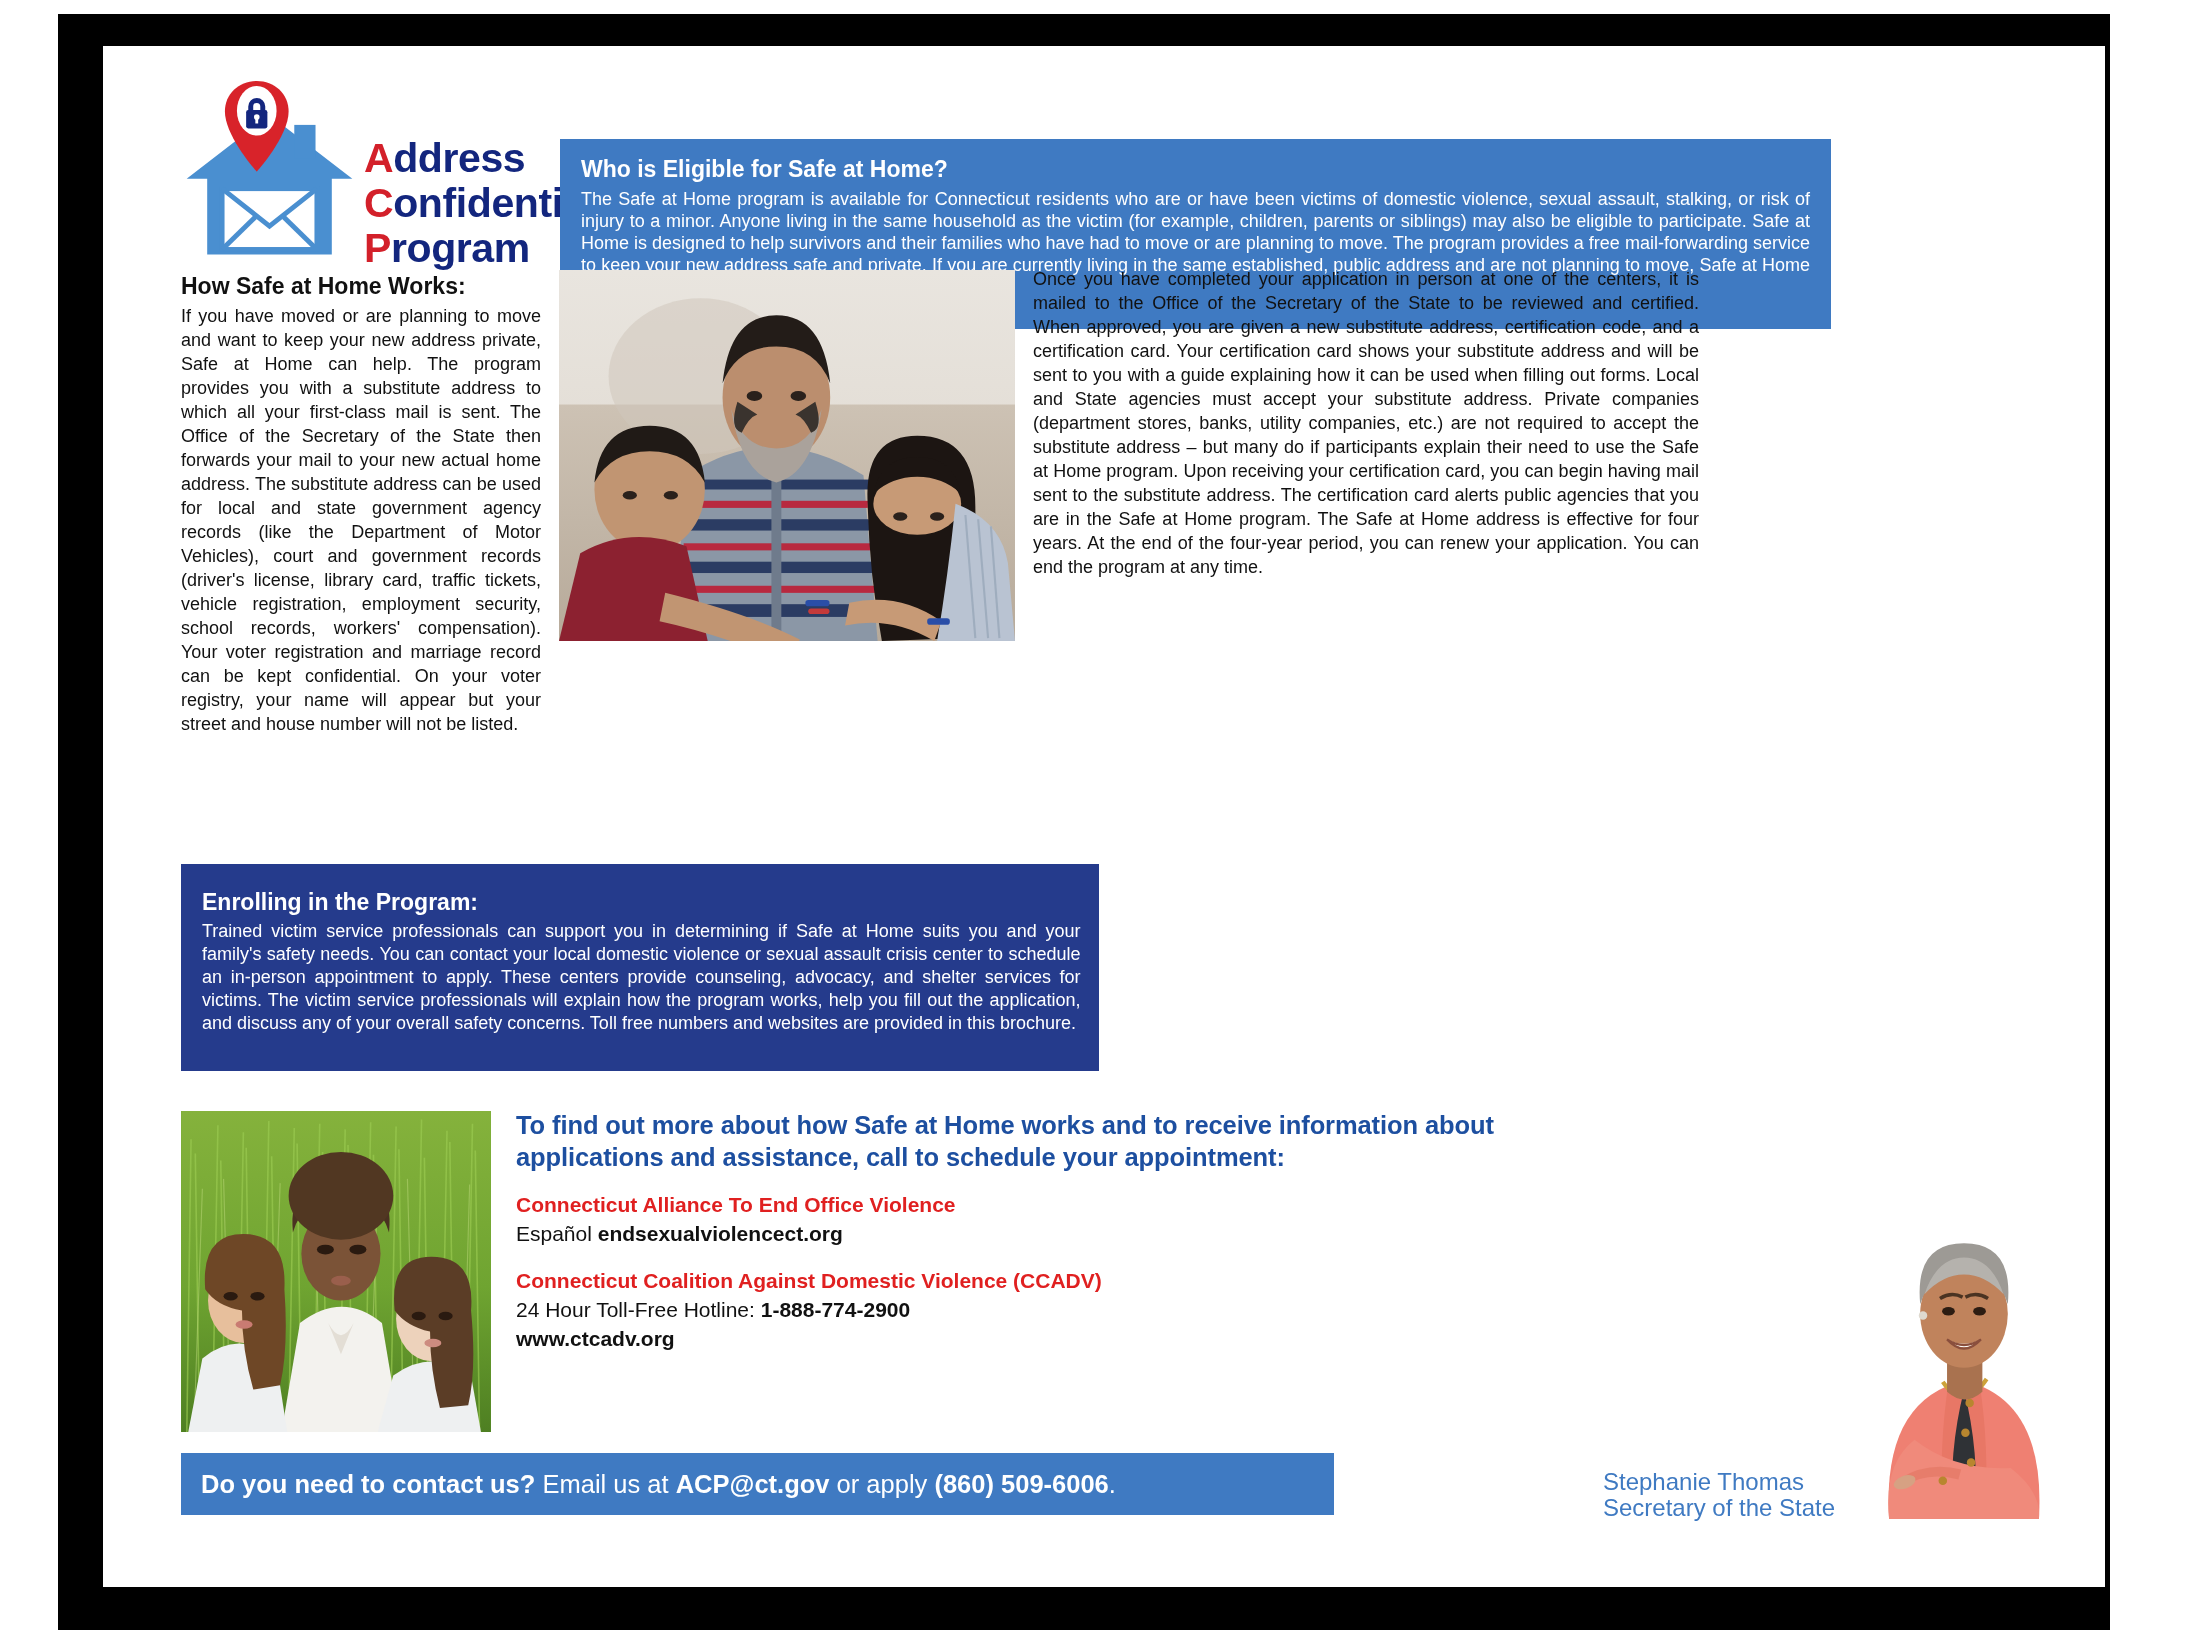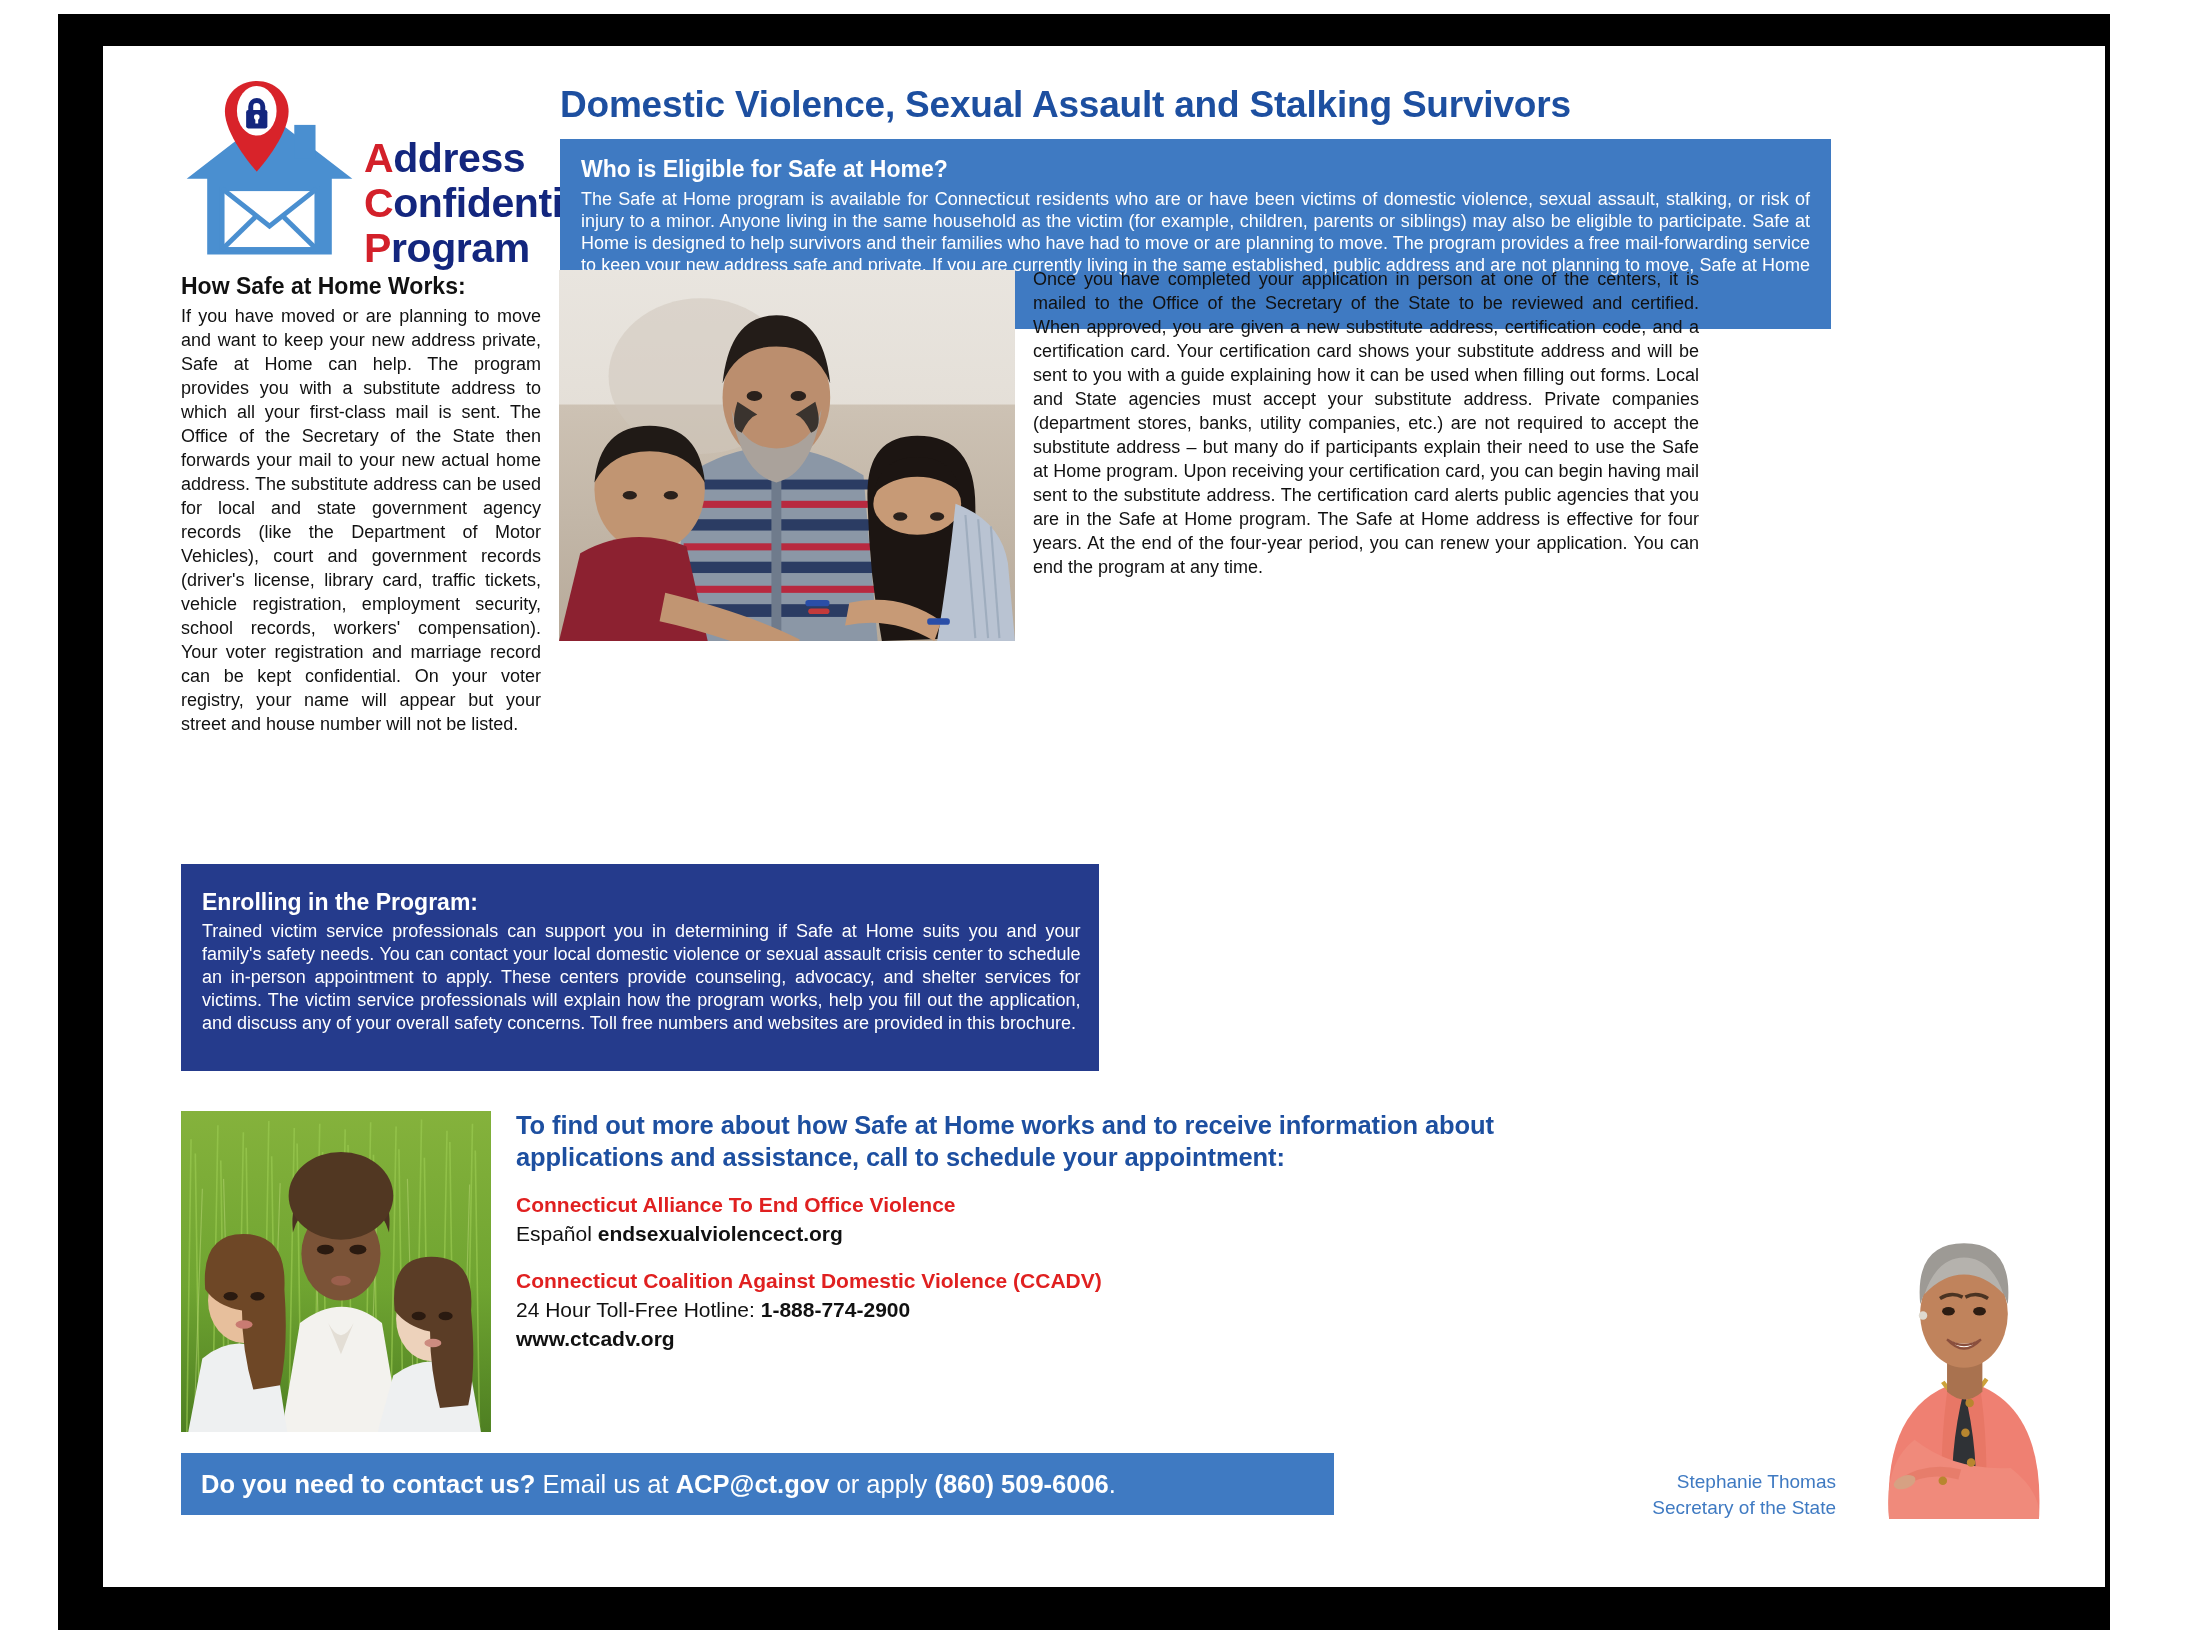--- a/index.html
+++ b/index.html
@@ -222,23 +222,23 @@
     top: 1162px;
     width: 212px;
     height: 311px;
     overflow: hidden;
   }
   #secretary-caption {
     position: absolute;
     left: 1500px;
     top: 1423px;
     width: 233px;
-    text-align: right;
-    font-family: "Liberation Sans Narrow", "Liberation Sans", sans-serif;
-    font-size: 19px;
+    text-align: left;
+    font-family: "Liberation Sans Narrow", "Liberation Sans", sans-serif;
+    font-size: 24px;
     line-height: 25.5px;
     color: #3f7ac2;
   }
 
   
   #contact-bar {
     position: absolute;
     left: 78px;
     top: 1407px;
     width: 1153px;
@@ -286,21 +286,20 @@
         <rect x="105" y="52" width="4" height="8" fill="#ffffff"></rect>
       </g>
     </svg>
     <div class="logo-words">
       <div><span class="cap">A</span><span>ddress</span></div>
       <div><span class="cap">C</span><span>onfidentiality</span></div>
       <div><span class="cap">P</span><span>rogram</span></div>
     </div>
   </div>
 
-  <div id="main-headline">Domestic Violence, Sexual Assault and Stalking Survivors</div>
 
   <div id="eligible-box">
     <div class="box-title">Who is Eligible for Safe at Home?</div>
     <div class="box-body">The Safe at Home program is available for Connecticut residents who are or have been victims of domestic violence, sexual assault, stalking, or risk of injury to a minor. Anyone living in the same household as the victim (for example, children, parents or siblings) may also be eligible to participate. Safe at Home is designed to help survivors and their families who have had to move or are planning to move. The program provides a free mail-forwarding service to keep your new address safe and private. If you are currently living in the same established, public address and are not planning to move, Safe at Home cannot protect the privacy of your current address.</div>
   </div>
 
   <div id="how-works">
     <div class="sec-title-dark">How Safe at Home Works:</div>
     <div class="sec-body-dark">If you have moved or are planning to move and want to keep your new address private, Safe at Home can help. The program provides you with a substitute address to which all your first-class mail is sent. The Office of the Secretary of the State then forwards your mail to your new actual home address. The substitute address can be used for local and state government agency records (like the Department of Motor Vehicles), court and government records (driver's license, library card, traffic tickets, vehicle registration, employment security, school records, workers' compensation). Your voter registration and marriage record can be kept confidential. On your voter registry, your name will appear but your street and house number will not be listed.</div>
   </div>

